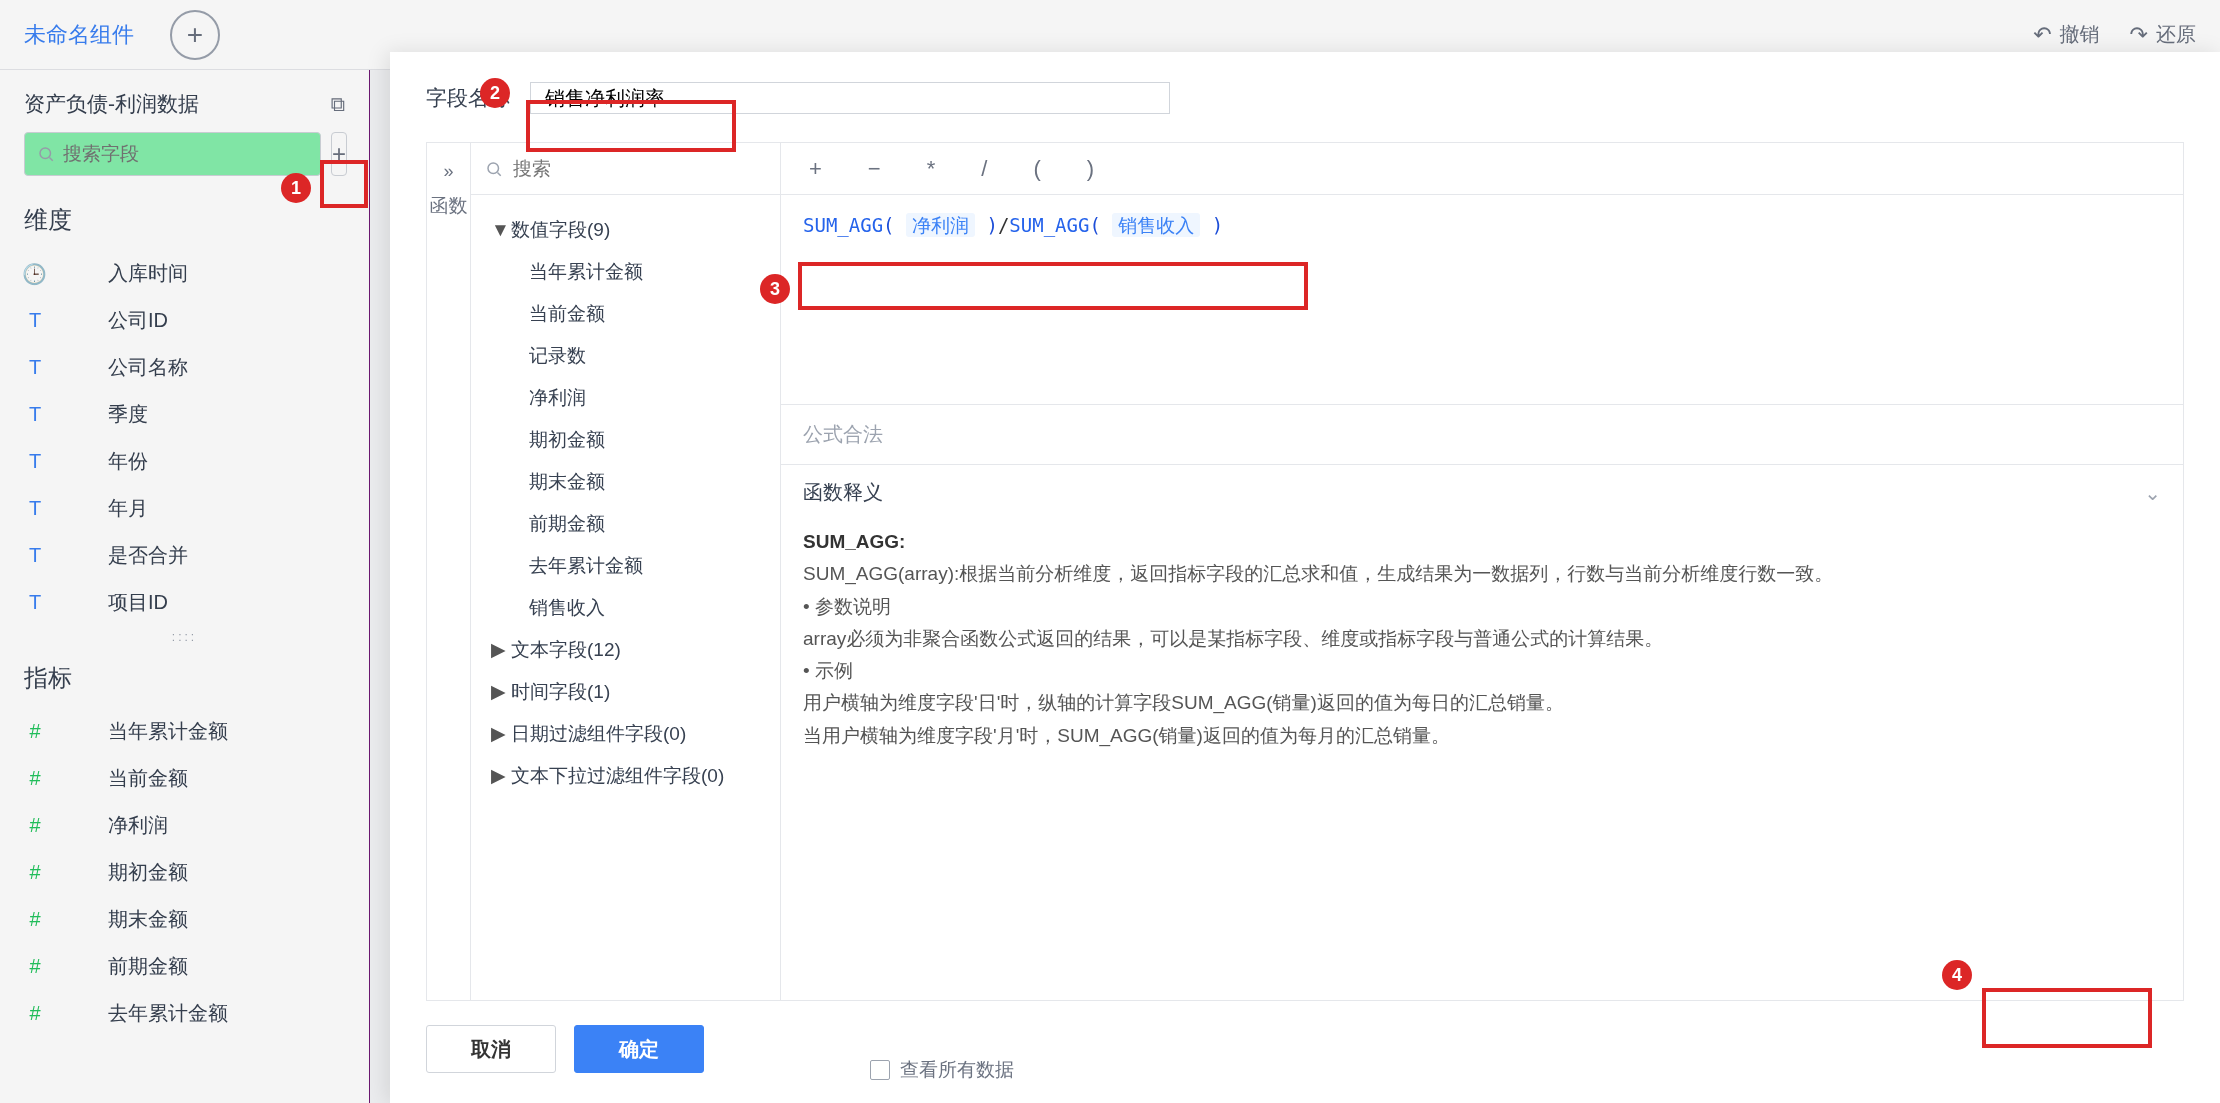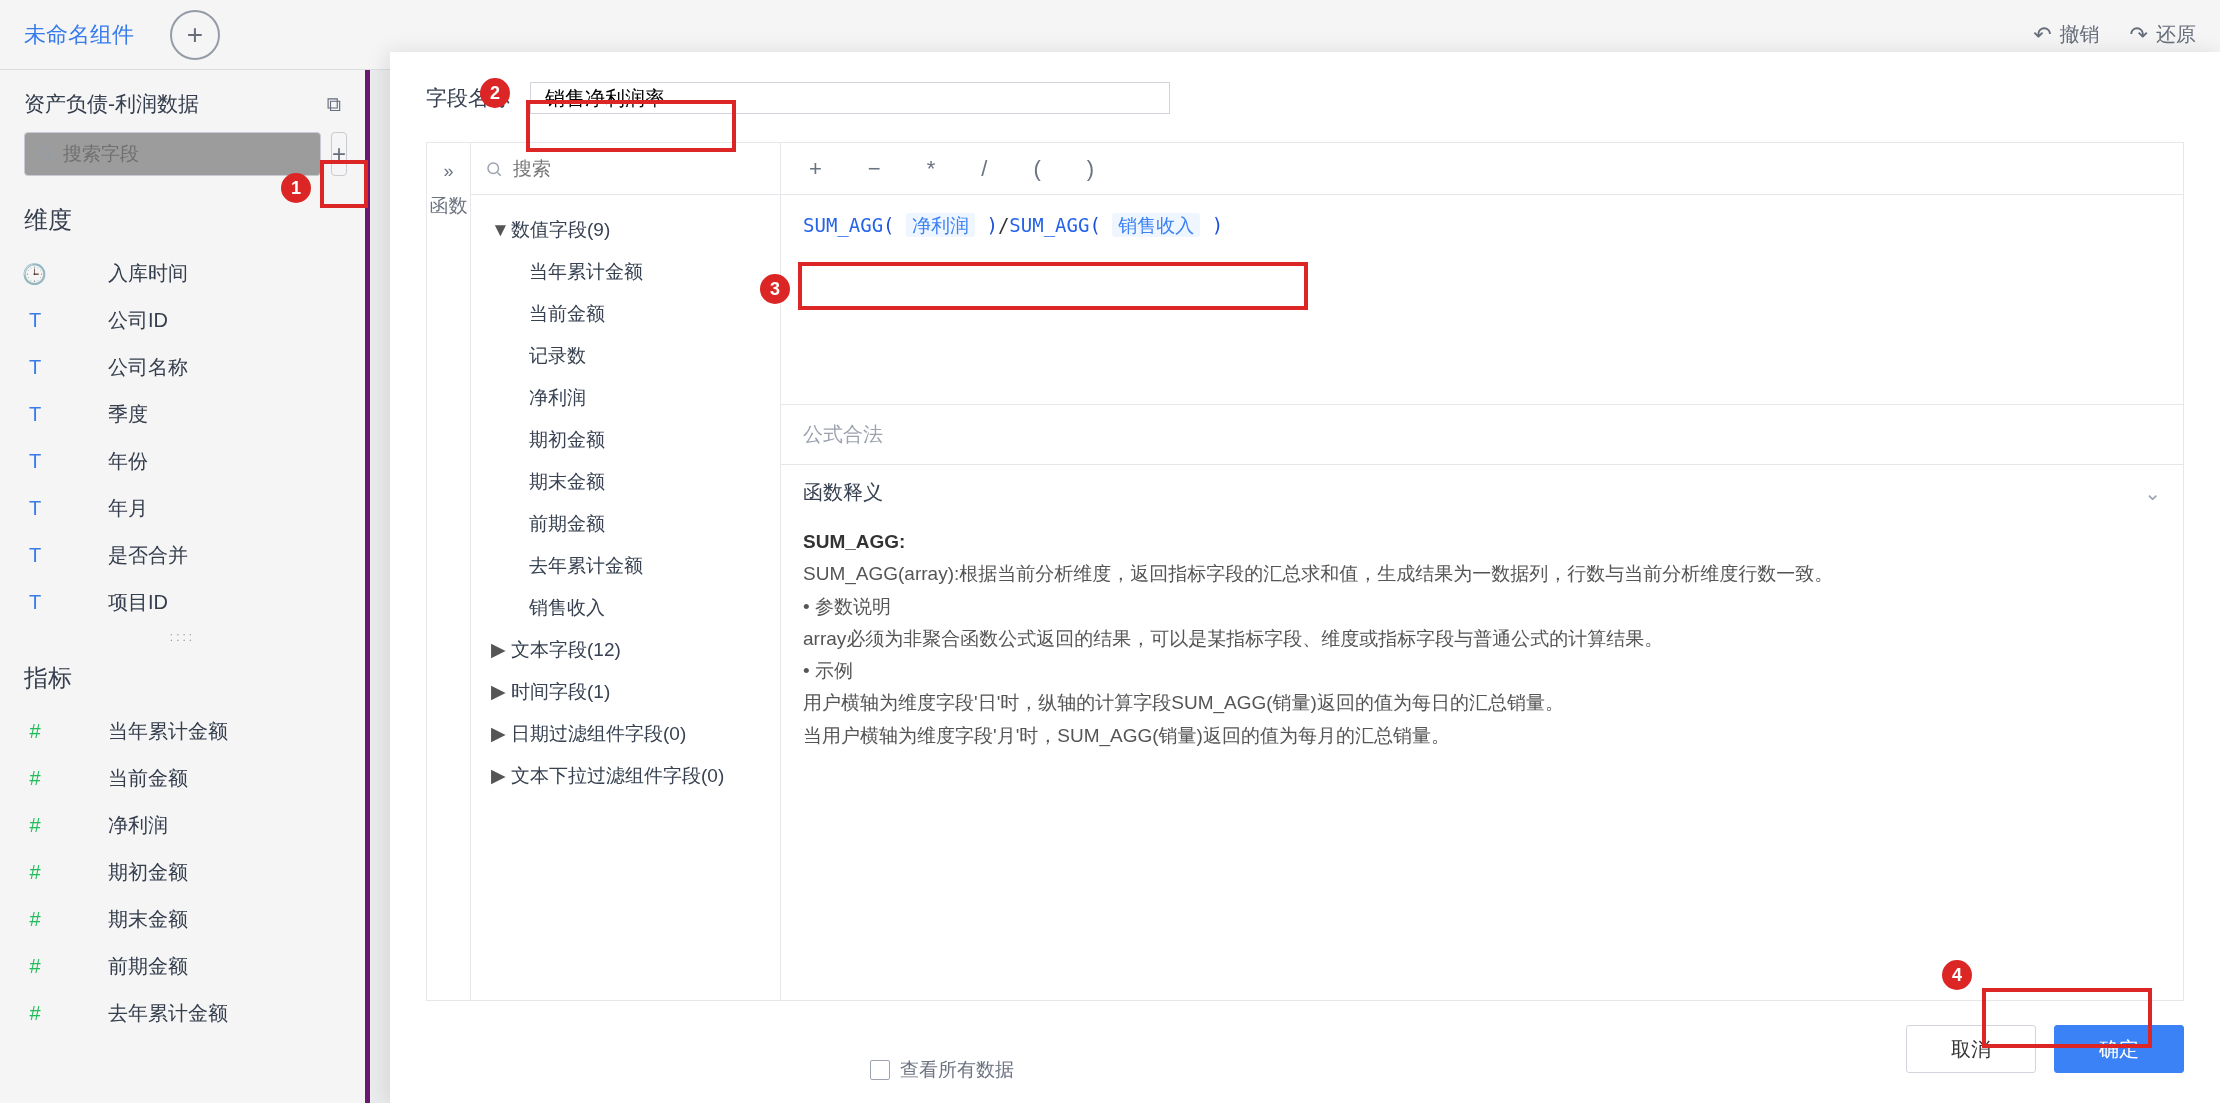--- a/index.html
+++ b/index.html
@@ -7,26 +7,26 @@
 
 
 .bg { position: absolute; inset: 0; background: #f5f6f8; }
 .topbar { display: flex; align-items: center; height: 70px; padding: 0 24px; background: #fff; border-bottom: 1px solid #e5e7eb; }
 .topbar-title { color: #3b82f6; font-size: 22px; font-weight: 500; }
 .topbar-add { width: 50px; height: 50px; border: 2px solid #9ca3af; border-radius: 50%; display: flex; align-items: center; justify-content: center; margin-left: 36px; font-size: 28px; color: #6b7280; }
 .topbar-spacer { flex: 1; }
 .topbar-btn { display: flex; align-items: center; gap: 8px; color: #6b7280; font-size: 20px; margin-left: 30px; }
 .undo-icon, .redo-icon { font-size: 22px; }
 
-.sidebar { position: absolute; left: 0; top: 70px; width: 370px; bottom: 0; background: #fff; border-right: 5px solid #701a75; }
+.sidebar { position: absolute; left: 0; top: 70px; width: 370px; bottom: 0; background: #fff; border-right: 1px solid #701a75; }
 .ds-header { display: flex; align-items: center; padding: 20px 24px 14px; }
 .ds-title { font-size: 21px; color: #374151; flex: 1; }
 .ds-icon { color: #6b7280; font-size: 20px; }
 .search-row { display: flex; align-items: center; padding: 0 24px 14px; gap: 10px; }
-.search-box { flex: 1; display: flex; align-items: center; height: 44px; border: 1px solid #d1d5db; border-radius: 4px; padding: 0 12px; color: #9ca3af; background: #a3a3a3; }
+.search-box { flex: 1; display: flex; align-items: center; height: 44px; border: 1px solid #d1d5db; border-radius: 4px; padding: 0 12px; color: #9ca3af; background: #86efac; }
 .search-box .sicon { margin-right: 8px; font-size: 18px; }
 .search-input { border: none; outline: none; font-size: 19px; flex: 1; background: transparent; }
 .add-field-btn { width: 44px; height: 44px; border: 1px solid #d1d5db; border-radius: 4px; display: flex; align-items: center; justify-content: center; font-size: 24px; color: #6b7280; }
 
 .section-label { padding: 14px 24px; font-size: 24px; color: #374151; }
 .field-list { }
 .field-item { display: flex; align-items: center; padding: 10px 24px; gap: 14px; font-size: 20px; }
 .ficon { width: 22px; display: inline-flex; align-items: center; justify-content: center; }
 .ficon.time { color: #3b82f6; }
 .ficon.text { color: #3b82f6; }
@@ -68,21 +68,21 @@
 .formula-area .fn { color: #2563eb; }
 .formula-area .field-tag { background: #eff6ff; color: #3b82f6; padding: 1px 6px; border-radius: 3px; }
 .formula-area .punct { color: #1d4ed8; }
 
 .validity { padding: 16px 22px; color: #9ca3af; font-size: 20px; border-bottom: 1px solid #e5e7eb; }
 .fn-def-header { display: flex; align-items: center; justify-content: space-between; padding: 14px 22px; font-size: 20px; color: #374151; cursor: pointer; }
 .fn-def-header .chev { color: #9ca3af; }
 .fn-def-body { padding: 6px 22px 20px; color: #555; font-size: 19px; line-height: 1.7; }
 .fn-def-body .fn-name { font-weight: bold; color: #333; }
 
-.modal-footer { display: flex; justify-content: flex-end; gap: 18px; padding-top: 24px; }
+.modal-footer { display: flex; gap: 18px; padding-top: 24px; font-weight: bold; }
 .btn { height: 48px; padding: 0 44px; font-size: 20px; border-radius: 3px; cursor: pointer; display: flex; align-items: center; justify-content: center; }
 .btn-cancel { border: 1px solid #d1d5db; background: #fff; color: #333; }
 .btn-ok { background: #3b82f6; color: #fff; border: 1px solid #3b82f6; }
 
 .bottom-check { position: absolute; left: 870px; bottom: 20px; display: flex; align-items: center; gap: 10px; font-size: 19px; color: #6b7280; }
 .bottom-check .cb { width: 20px; height: 20px; border: 1px solid #9ca3af; border-radius: 2px; }
 
 svg { display: block; }
 </style>
 </head>

